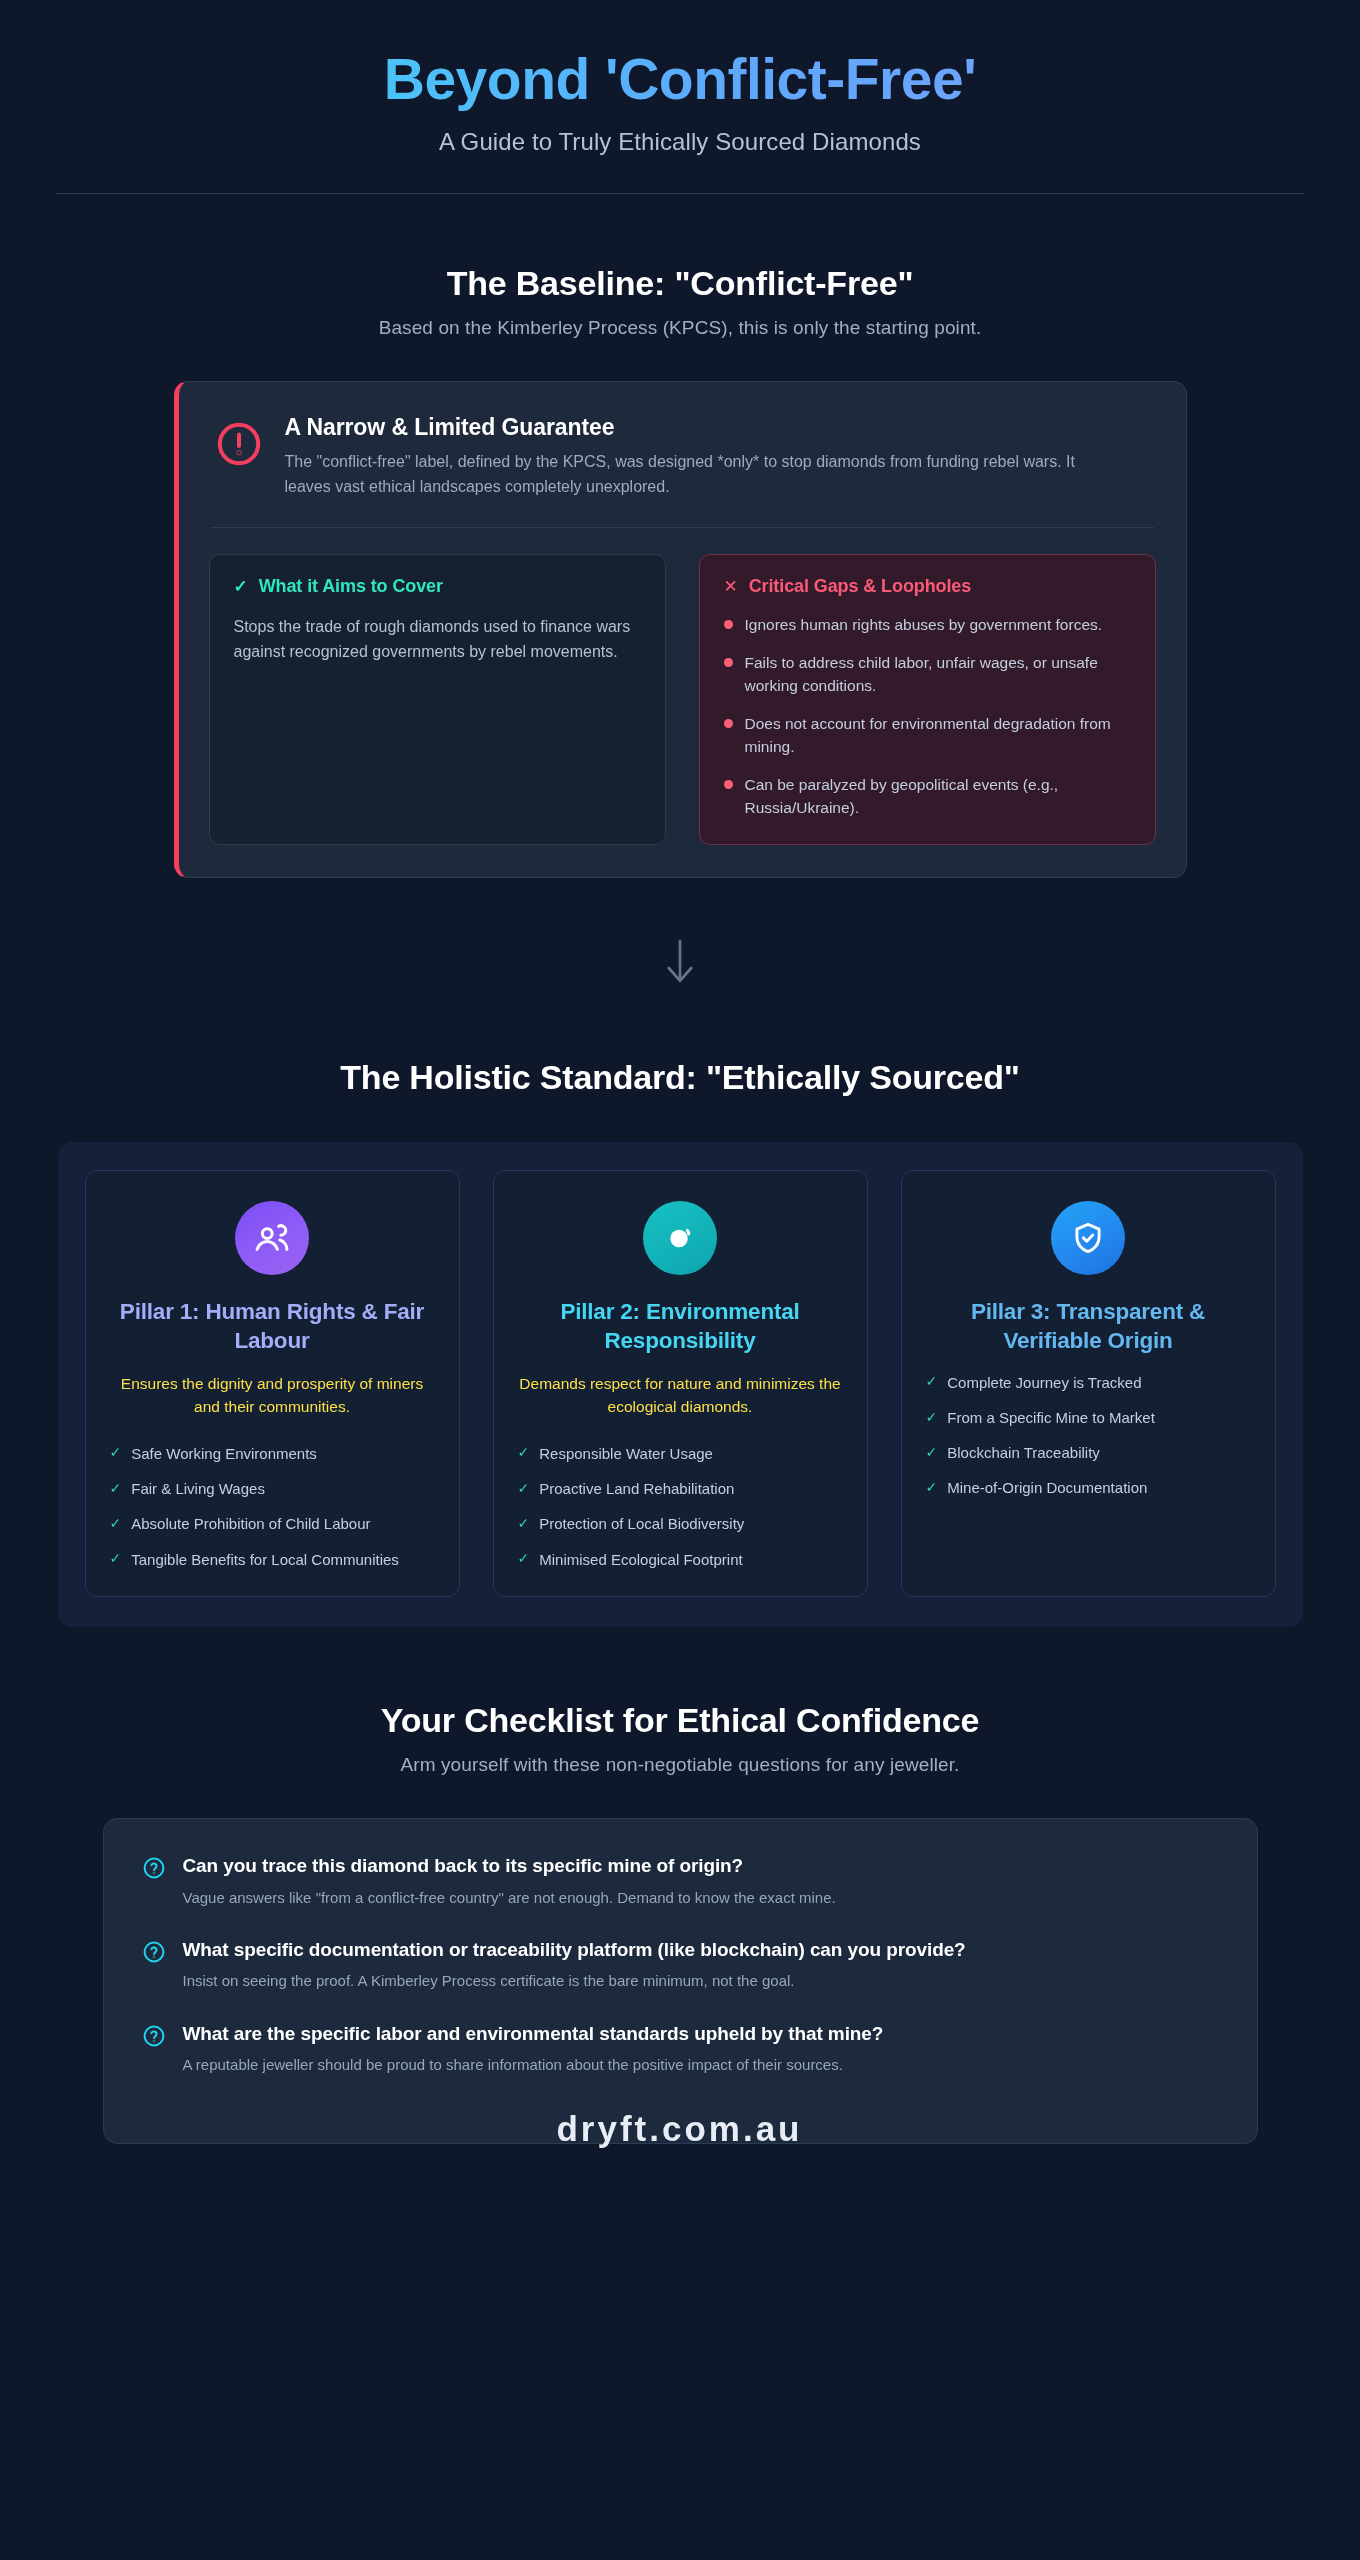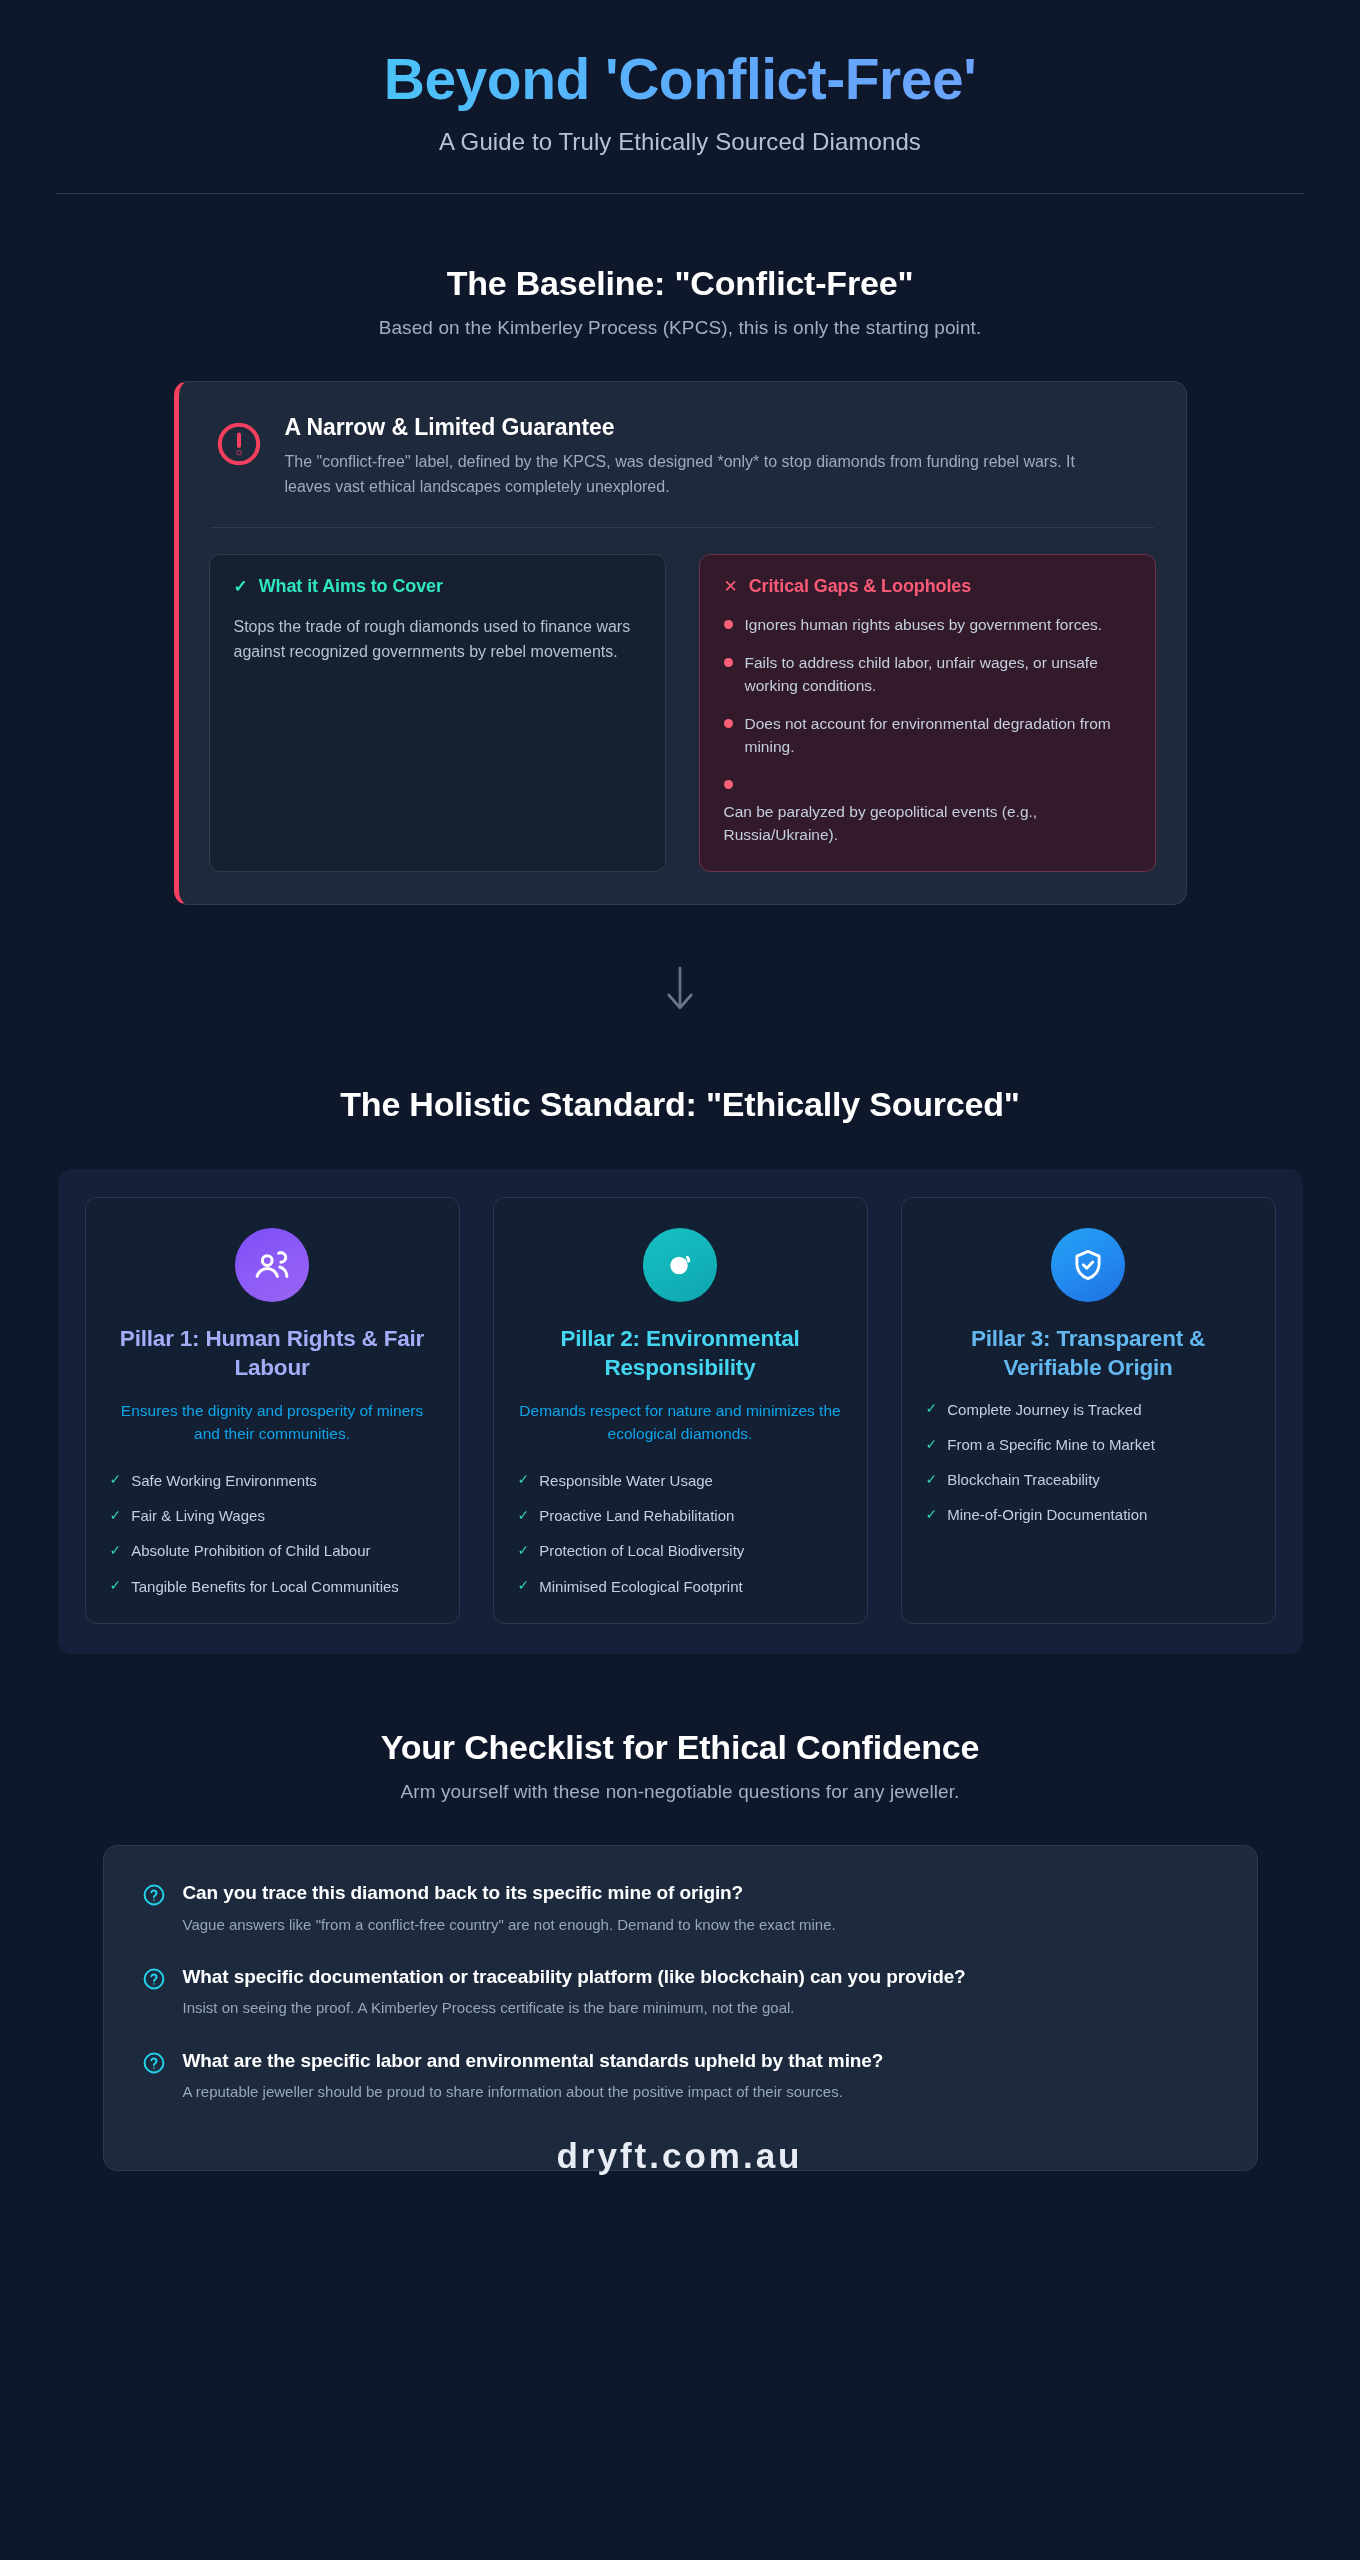--- a/index.html
+++ b/index.html
@@ -158,21 +158,21 @@
   .gap-list { list-style: none; }
   .gap-list li {
     display: flex;
     gap: 12px;
     align-items: flex-start;
     font-size: 15.5px;
     line-height: 1.48;
     color: #c3cede;
     margin-bottom: 15px;
   }
-  .gap-list li:last-child { margin-bottom: 0; flex-direction: column; }
+  .gap-list li:last-child { margin-bottom: 0; }
   .gap-dot {
     flex: 0 0 auto;
     width: 9px; height: 9px;
     border-radius: 50%;
     background: #fb6077;
     margin-top: 6px;
   }
 
   
   .arrow-wrap {
@@ -230,21 +230,21 @@
     margin-bottom: 16px;
     letter-spacing: -0.2px;
   }
   .pt-1 { color: #a3aef8; }
   .pt-2 { color: #45d6f2; }
   .pt-3 { color: #64b8f0; }
 
   .pillar-desc {
     font-size: 15.5px;
     line-height: 1.52;
-    color: #0ea5e9;
+    color: #fde047;
     text-align: center;
     margin-bottom: 24px;
   }
 
   .pillar-list {
     list-style: none;
     width: 100%;
     align-self: flex-start;
   }
   .pillar-list li {

